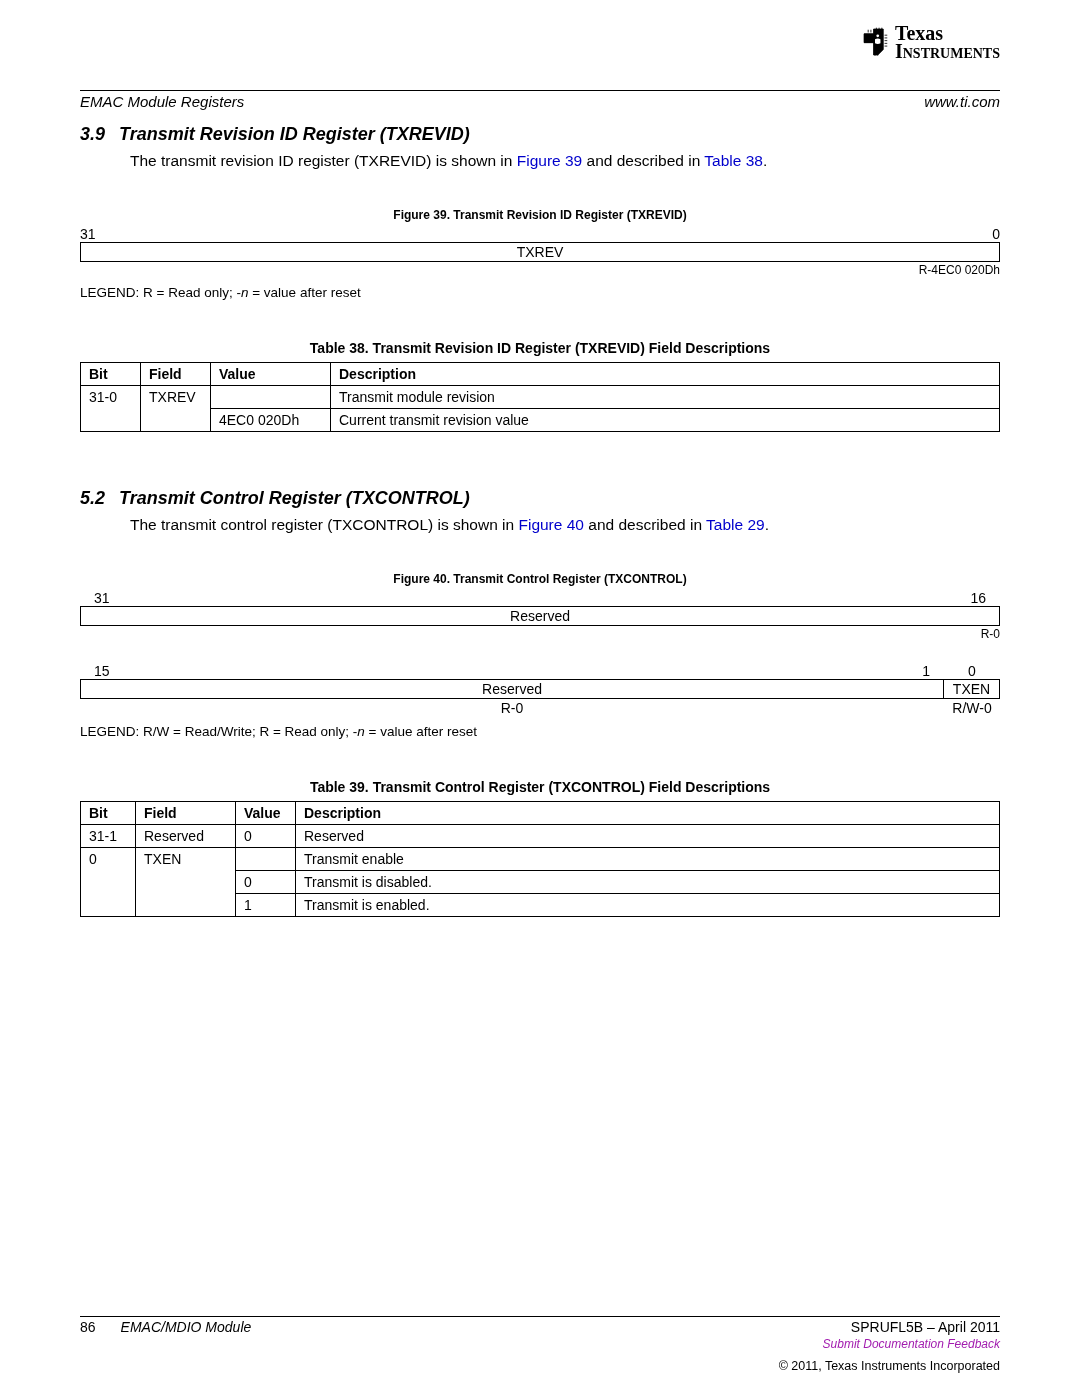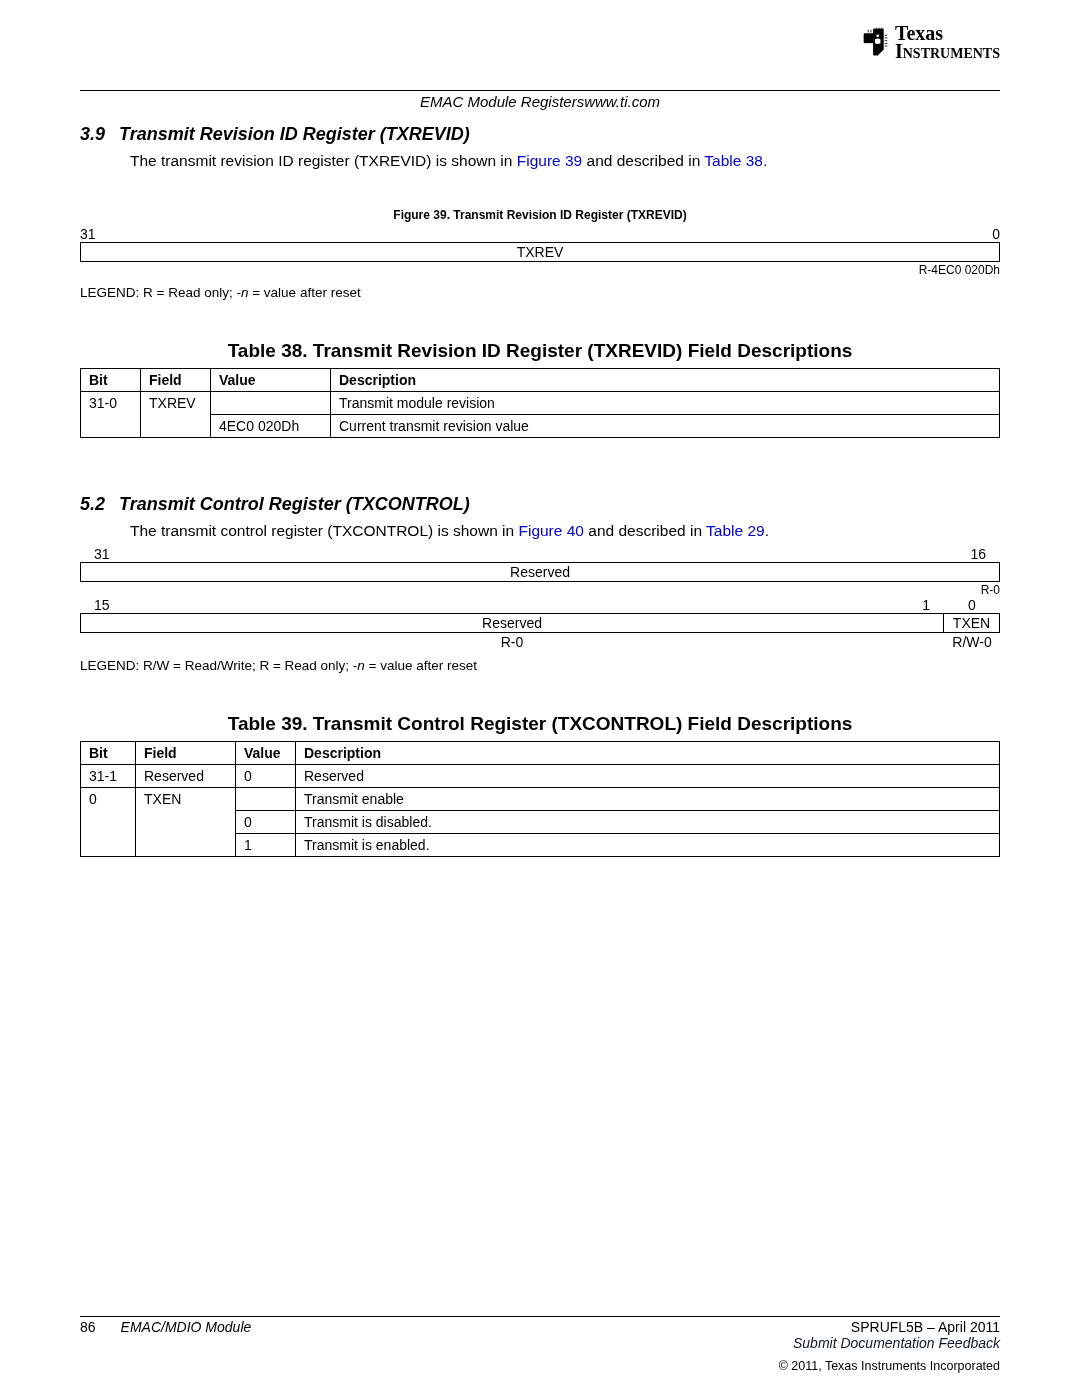--- a/index.html
+++ b/index.html
@@ -2,54 +2,54 @@
 <html><head>
 <meta charset="utf-8">
 <style>
   * { box-sizing: border-box; margin: 0; padding: 0; }
   html, body { width: 1080px; height: 1397px; background: #fff; font-family: Arial, Helvetica, sans-serif; color: #000; }
   .page { padding: 20px 80px 0 80px; position: relative; height: 100%; }
   .logo-wrap { position: absolute; top: 24px; right: 80px; display: flex; align-items: center; gap: 6px; }
   .logo-text { font-family: "Times New Roman", serif; font-weight: bold; line-height: 0.9; font-size: 20px; text-align: left; }
   .logo-text .instr { font-variant: small-caps; }
   .hr-top { border: none; border-top: 1px solid #000; margin-top: 70px; }
-  .hdr-row { display: flex; justify-content: center; font-style: italic; font-size: 15px; margin-top: 2px; }
+  .hdr-row { display: flex; justify-content: space-between; font-style: italic; font-size: 15px; margin-top: 2px; }
   .sec-h { font-style: italic; font-weight: bold; font-size: 18px; margin-top: 14px; display: flex; gap: 14px; }
   .sec-body { margin-left: 50px; margin-top: 6px; font-size: 15.5px; line-height: 1.35; }
   a.link { color: #0000cc; text-decoration: none; }
   .fig-cap { text-align: center; font-weight: bold; font-size: 12px; margin-top: 36px; }
   .bit-row { display: flex; justify-content: space-between; font-size: 14px; margin-top: 4px; padding: 0 0; }
   .reg-tbl { width: 100%; border-collapse: collapse; font-size: 14px; margin-top: 0; }
   .reg-tbl td { border: 1px solid #000; text-align: center; padding: 1px 4px; }
   .reg-sub { text-align: right; font-size: 12px; margin-top: 1px; }
   .legend { font-size: 13.5px; margin-top: 8px; }
-  .tbl-cap { text-align: center; font-weight: bold; font-size: 19px; margin-top: 40px; }
+  .tbl-cap { text-align: center; font-weight: bold; font-size: 14px; margin-top: 40px; }
   table.ftbl { width: 100%; border-collapse: collapse; font-size: 14px; margin-top: 6px; }
   table.ftbl th, table.ftbl td { border: 1px solid #000; padding: 3px 8px; text-align: left; vertical-align: top; }
   table.ftbl th { font-weight: bold; }
   .c { text-align: center; }
   .sec-gap { margin-top: 56px; }
   .reg40-wrap { margin-top: 4px; }
-  .reg40-row2-wrap { }
+  .reg40-row2-wrap { margin-top: 22px; }
   .reg40-tbl { width: 100%; border-collapse: collapse; font-size: 14px; }
   .reg40-tbl td { border: 1px solid #000; text-align: center; padding: 1px 4px; }
   .reg40-sub { display: flex; font-size: 14px; margin-top: 1px; }
   .reg40-sub .wide { flex: 1; text-align: center; }
   .reg40-sub .narrow { width: 56px; text-align: center; }
   .split-row { display: flex; font-size: 14px; }
   .split-row .wide { flex: 1; display: flex; justify-content: space-between; }
   .split-row .narrow { width: 56px; text-align: center; }
   .footer { position: absolute; left: 80px; right: 80px; bottom: 24px; }
   .footer-hr { border: none; border-top: 1px solid #000; }
   .footer-row { display: flex; justify-content: space-between; font-size: 14px; margin-top: 2px; }
   .footer-row .left { display: flex; gap: 25px; align-items: baseline; }
   .footer-row .left .pg { font-size: 14px; }
   .footer-row .left .mod { font-style: italic; }
   .footer-row .right { text-align: right; }
-  .footer-link { color: #0f172a; font-style: italic; text-decoration: none; font-size: 14px; }
+  .footer-link { color: #a21caf; font-style: italic; text-decoration: none; font-size: 12px; }
   .copyright { text-align: right; font-size: 12.5px; margin-top: 8px; }
   
   .ti-svg { width: 28px; height: 30px; }
 </style>
 </head>
 <body>
 
 <div class="page">
 
   <div class="logo-wrap">
@@ -122,20 +122,21 @@
     </table>
 
   <div class="sec-h sec-gap">
     <span>5.2</span>
     <span>Transmit Control Register (TXCONTROL)</span>
   </div>
   <p class="sec-body">
     <span>The transmit control register (TXCONTROL) is shown in </span><a href="#" class="link">Figure 40</a><span> and described in </span><a href="#" class="link">Table 29</a><span>.</span>
   </p>
 
+  <div class="fig-cap">Figure 40. Transmit Control Register (TXCONTROL)</div>
 
   <div class="reg40-wrap">
     <div class="bit-row" style="padding:0 14px">
       <span>31</span>
       <span>16</span>
     </div>
     <table class="reg40-tbl">
       <tbody>
           <tr>
             <td>Reserved</td>

